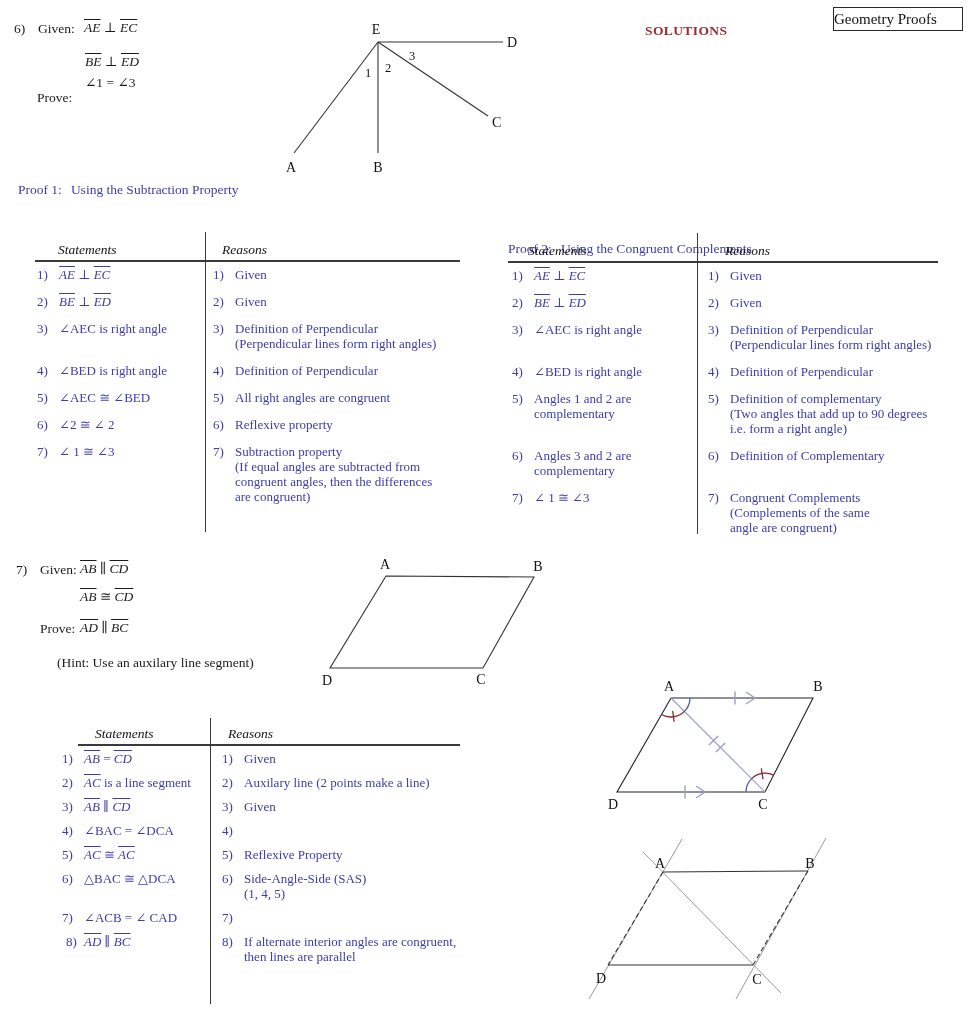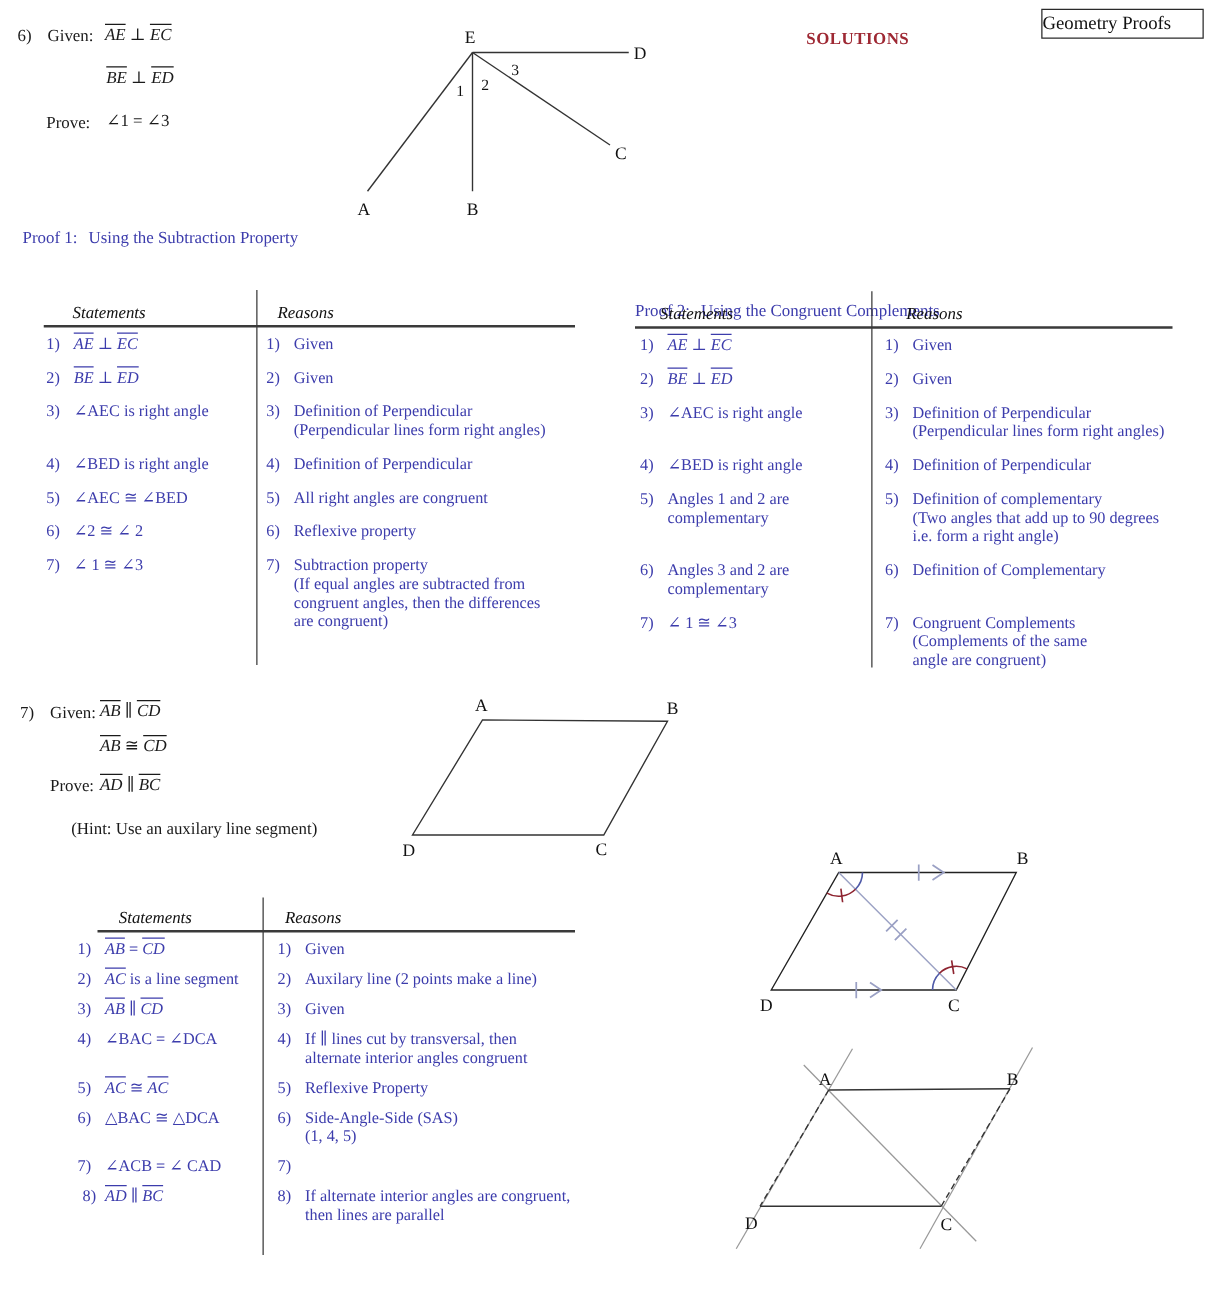--- a/index.html
+++ b/index.html
@@ -64,21 +64,21 @@
 <div class="t solutions red" style="left:645px;top:23px;">SOLUTIONS</div>
 <div class="title-box">
   <span>Geometry Proofs</span>
 </div>
 
 <div class="t" style="left:14px;top:21px;">6)</div>
 <div class="t" style="left:38px;top:21px;">Given:</div>
 <div class="t" style="left:84px;top:20px;"><span class="ov">AE</span><span> ⊥ </span><span class="ov">EC</span></div>
 <div class="t" style="left:85px;top:54px;"><span class="ov">BE</span><span> ⊥ </span><span class="ov">ED</span></div>
 <div class="t" style="left:37px;top:90px;">Prove:</div>
-<div class="t" style="left:85px;top:89px;"><span>∠1  =  ∠3</span></div>
+<div class="t" style="left:85px;top:75px;"><span>∠1  =  ∠3</span></div>
 
 <svg class="fig" style="left:280px;top:14px;" width="240" height="170">
   <g stroke="#333" stroke-width="1.1" fill="none">
     <line x1="98" y1="28" x2="223" y2="28"></line>
     <line x1="98" y1="28" x2="14" y2="139"></line>
     <line x1="98" y1="28" x2="98" y2="139"></line>
     <line x1="98" y1="28" x2="208" y2="102"></line>
   </g>
   <text class="flabel" x="96" y="20" text-anchor="middle">E</text>
   <text class="flabel" x="227" y="33">D</text>
@@ -314,21 +314,20 @@
           <div class="txt blue"><span>Given</span></div>
         </div>
     </div>
     <div class="pt-row">
       <div class="cell st">
           <span class="num blue">4)</span>
           <div class="txt blue"><span>∠BAC = ∠DCA</span></div>
         </div>
       <div class="cell rs">
           <span class="num blue">4)</span>
-          <div class="txt blue"><span>If ∥ lines cut by transversal, then</span><br><span>alternate interior angles congruent</span></div>
         </div>
     </div>
     <div class="pt-row">
       <div class="cell st">
           <span class="num blue">5)</span>
           <div class="txt blue"><span class="ov">AC</span><span> ≅ </span><span class="ov">AC</span></div>
         </div>
       <div class="cell rs">
           <span class="num blue">5)</span>
           <div class="txt blue"><span>Reflexive Property</span></div>

